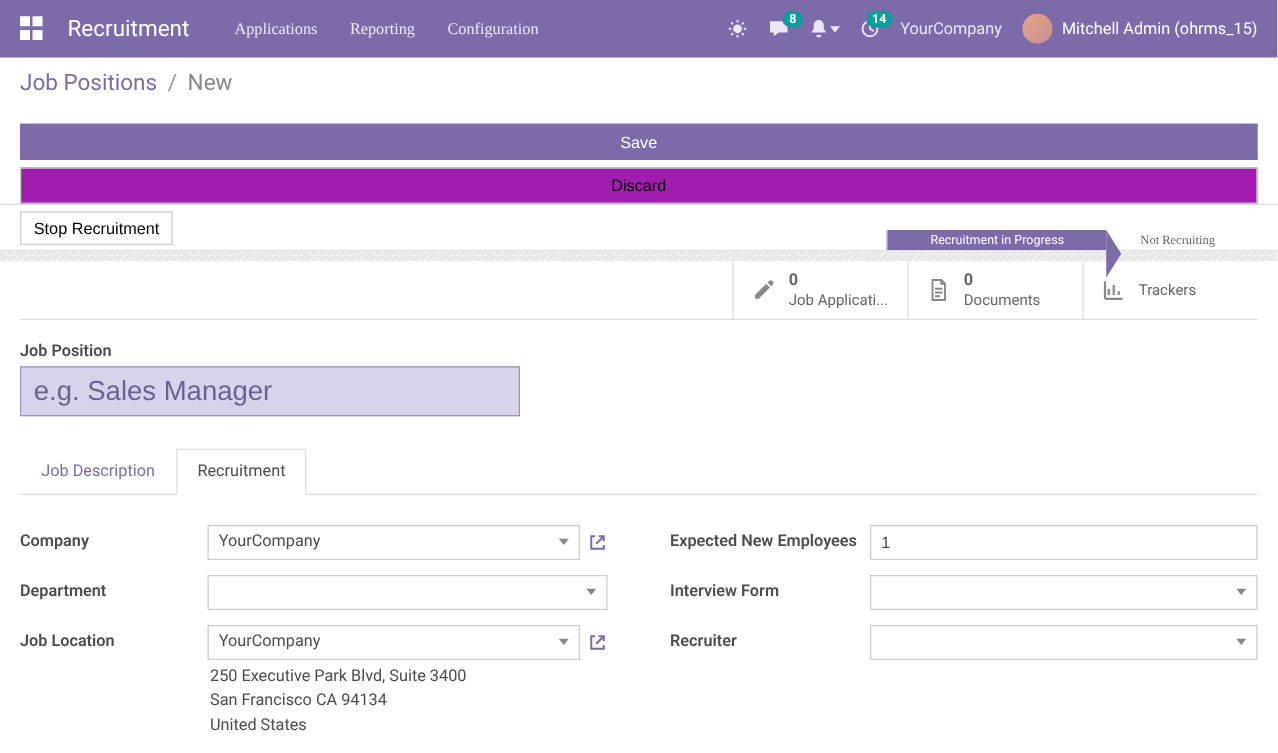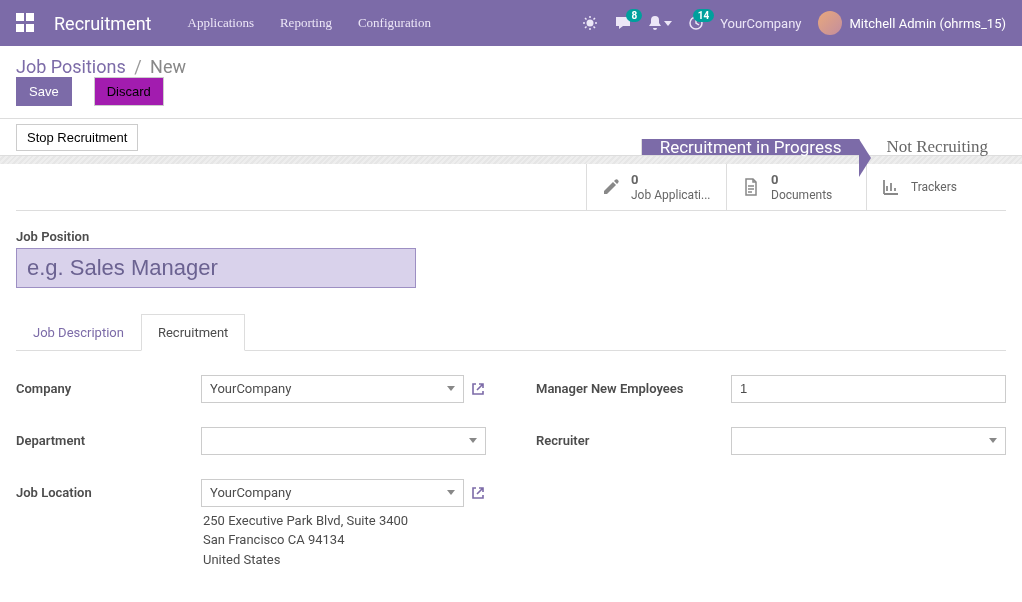--- a/index.html
+++ b/index.html
@@ -14,32 +14,32 @@
   .nav-item { color: #ece6f7; font-size: 13px; cursor: pointer; padding: 6px 4px; font-family: Liberation Serif, serif; }
   .nav-right { margin-left: auto; display: flex; align-items: center; gap: 16px; }
   .nav-icon-wrap { position: relative; display: flex; align-items: center; cursor: pointer; }
   .badge { position: absolute; top: -6px; right: -10px; background: #00a09d; color: #fff; font-size: 10px; font-weight: bold; border-radius: 8px; padding: 1px 5px; }
   .company-name { color: #ece6f7; font-size: 13px; cursor: pointer; }
   .avatar { width: 24px; height: 24px; border-radius: 50%; background: linear-gradient(135deg,#e8a87c,#c38d9e); display: inline-block; }
   .caret-down { display: inline-block; margin-left: 2px; border-left: 4px solid transparent; border-right: 4px solid transparent; border-top: 5px solid #ece6f7; }
   
   
   .control-panel { padding: 10px 16px 0 16px; }
-  .breadcrumb { font-size: 18px; color: #7c6ba8; margin-bottom: 0; }
+  .breadcrumb { font-size: 18px; color: #7c6ba8; margin-bottom: 22px; }
   .breadcrumb .sep { color: #999; margin: 0 4px; }
   .breadcrumb .current { color: #888; }
-  .btn-row { display: flex; gap: 22px; margin-bottom: 12px; }
+  .btn-row { display: flex; gap: 6px; margin-bottom: 0; flex-direction: column; }
   .btn { padding: 6px 12px; font-size: 13px; border: 1px solid #ccc; background: #a21caf; cursor: pointer; }
   .btn-primary { background: #7c6ba8; color: #fff; border-color: #7c6ba8; }
   
   
   .status-bar { display: flex; align-items: center; justify-content: space-between; border: 1px solid #ddd; border-left: 0; border-right: 0; padding: 0 16px; height: 38px; }
   .status-btn { padding: 5px 10px; font-size: 13px; border: 1px solid #ccc; background: #fff; cursor: pointer; }
   .status-stages { display: flex; align-items: stretch; height: 100%; }
-  .stage { display: flex; align-items: center; padding: 0 18px; font-size: 17px; color: #666; border-left: 1px solid #ddd; cursor: pointer; position: relative; margin-top: 20px; }
+  .stage { display: flex; align-items: center; padding: 0 34px; font-size: 10px; color: #666; border-left: 1px solid #ddd; cursor: pointer; position: relative; margin-top: 20px; }
   .stage.active { background: #7c6ba8; color: #fff; }
   .stage.active::after { content: ''; position: absolute; right: -12px; top: 0; border-top: 19px solid transparent; border-bottom: 19px solid transparent; border-left: 12px solid #7c6ba8; z-index: 2; }
   .stage:last-child { padding-left: 26px; font-family: Liberation Serif, serif; }
   
   
   .sheet-bg { background: repeating-linear-gradient(135deg,#eee,#eee 2px,#e6e6e6 2px,#e6e6e6 4px); height: 8px; }
   
   
   .form-sheet { padding: 0 16px 40px 16px; border-bottom: 1px solid #eee; }
   .stat-row { display: flex; justify-content: flex-end; border-bottom: 1px solid #ddd; }
@@ -55,21 +55,21 @@
   .title-input::placeholder { color: #6b6291; }
   
   
   .tabs { display: flex; border-bottom: 1px solid #ddd; margin-top: 26px; }
   .tab { padding: 10px 16px; font-size: 13px; cursor: pointer; color: #7c6ba8; border: 1px solid transparent; border-bottom: none; margin-bottom: -1px; }
   .tab.active { color: #4c4c4c; border-color: #ddd; background: #fff; border-bottom: 1px solid #fff; }
   
   
   .form-body { display: flex; gap: 50px; padding-top: 24px; }
   .form-col { flex: 1; }
-  .form-row { display: flex; align-items: flex-start; margin-bottom: 24px; gap: 35px; }
+  .form-row { display: flex; align-items: flex-start; margin-bottom: 12px; }
   .form-row .lbl { width: 150px; font-size: 13px; color: #4c4c4c; font-weight: 600; padding-top: 6px; }
   .form-row .fld { flex: 1; }
   .select-wrap { display: flex; align-items: center; gap: 6px; }
   .select { flex: 1; border: 1px solid #ccc; height: 28px; display: flex; align-items: center; justify-content: space-between; padding: 0 8px; font-size: 13px; color: #4c4c4c; cursor: pointer; }
   .select .chev { border-left: 4px solid transparent; border-right: 4px solid transparent; border-top: 5px solid #888; }
   .ext-link { color: #7c6ba8; cursor: pointer; }
   .text-input { width: 100%; border: 1px solid #ccc; height: 28px; padding: 0 8px; font-size: 13px; color: #4c4c4c; }
   .address { font-size: 13px; color: #4c4c4c; line-height: 1.5; margin-top: 4px; padding-left: 2px; }
   
   svg { display: block; }
@@ -243,30 +243,39 @@
             <div>250 Executive Park Blvd, Suite 3400</div>
             <div>San Francisco CA 94134</div>
             <div>United States</div>
           </div>
         </div>
       </div>
     </div>
 
     <div class="form-col">
       <div class="form-row">
-        <div class="lbl" style="width:160px">Manager New Employees</div>
+        <div class="lbl" style="width:160px">Expected New Employees</div>
         <div class="fld">
           <input class="text-input" type="text" value="1" style="">
         </div>
       </div>
       <div class="form-row">
-        <div class="lbl" style="width:160px">Recruiter</div>
+        <div class="lbl" style="width:160px">Interview Form</div>
         <div class="fld">
           <div class="select">
             <span></span>
             <span class="chev"></span>
           </div>
         </div>
       </div>
+      <div class="form-row">
+        <div class="lbl" style="width:160px">Recruiter</div>
+        <div class="fld">
+          <div class="select">
+            <span></span>
+            <span class="chev"></span>
+          </div>
+        </div>
+      </div>
     </div>
   </div>
 
 </div>
 
 </body></html>

